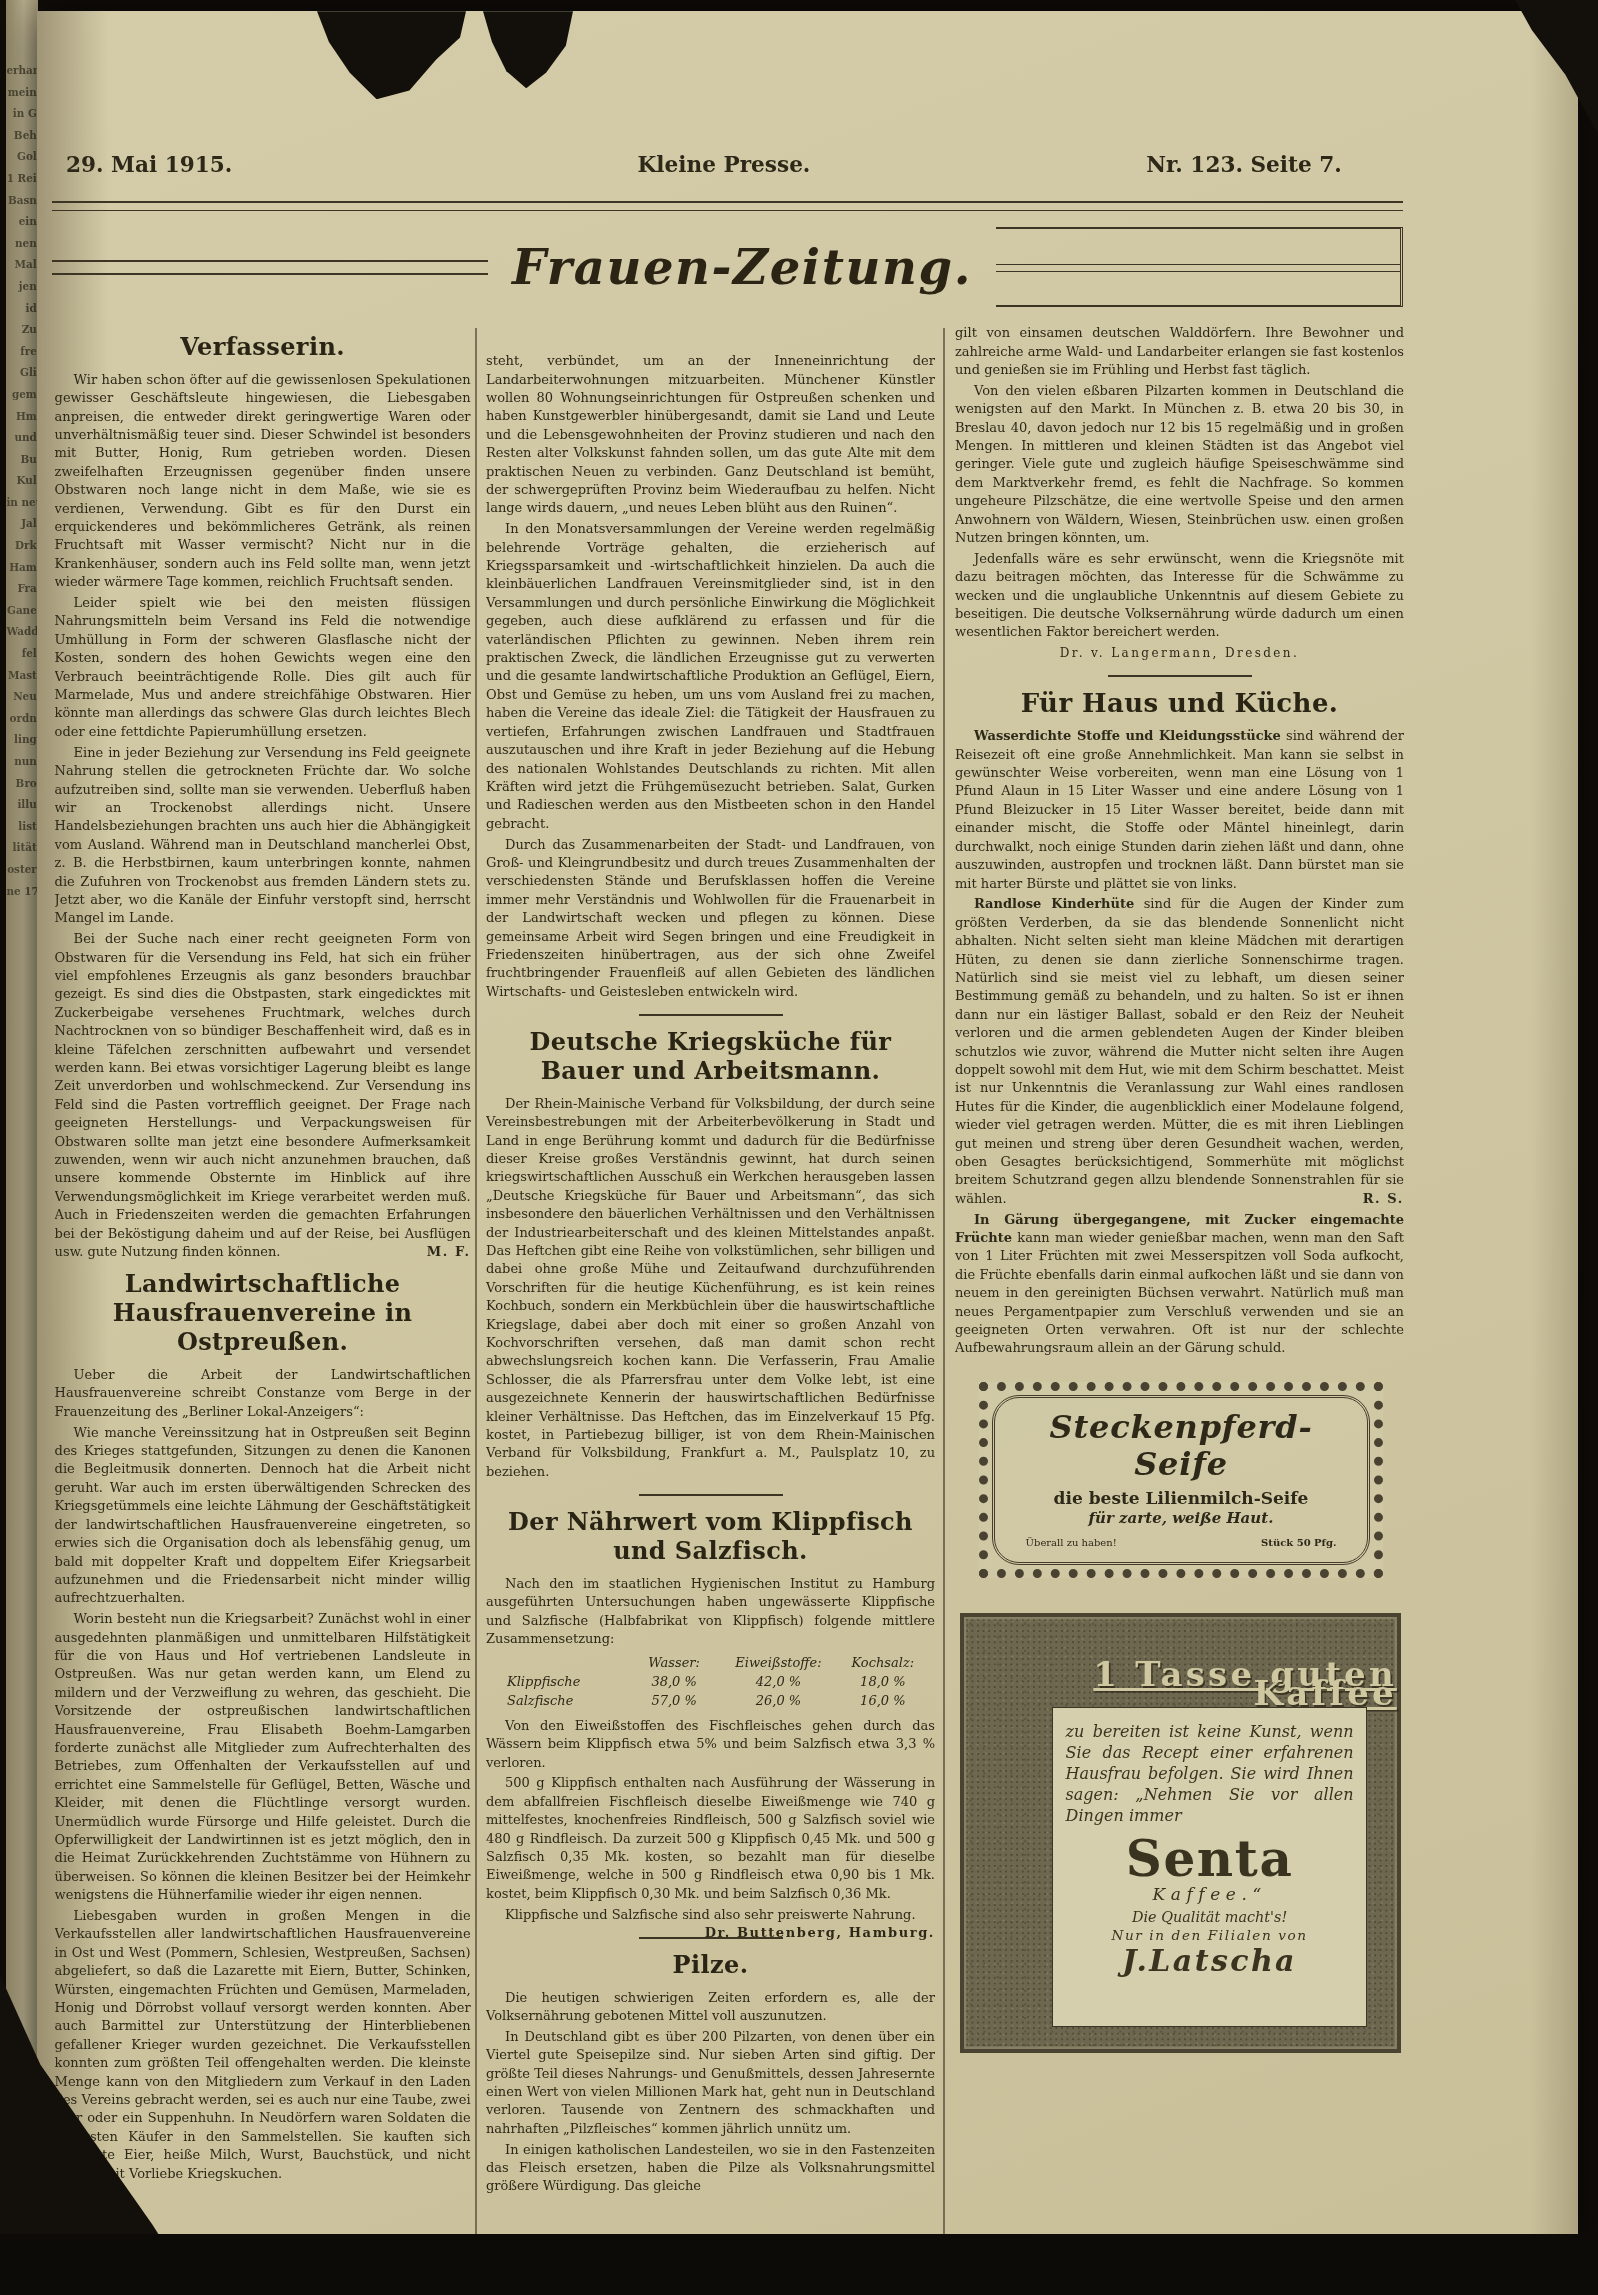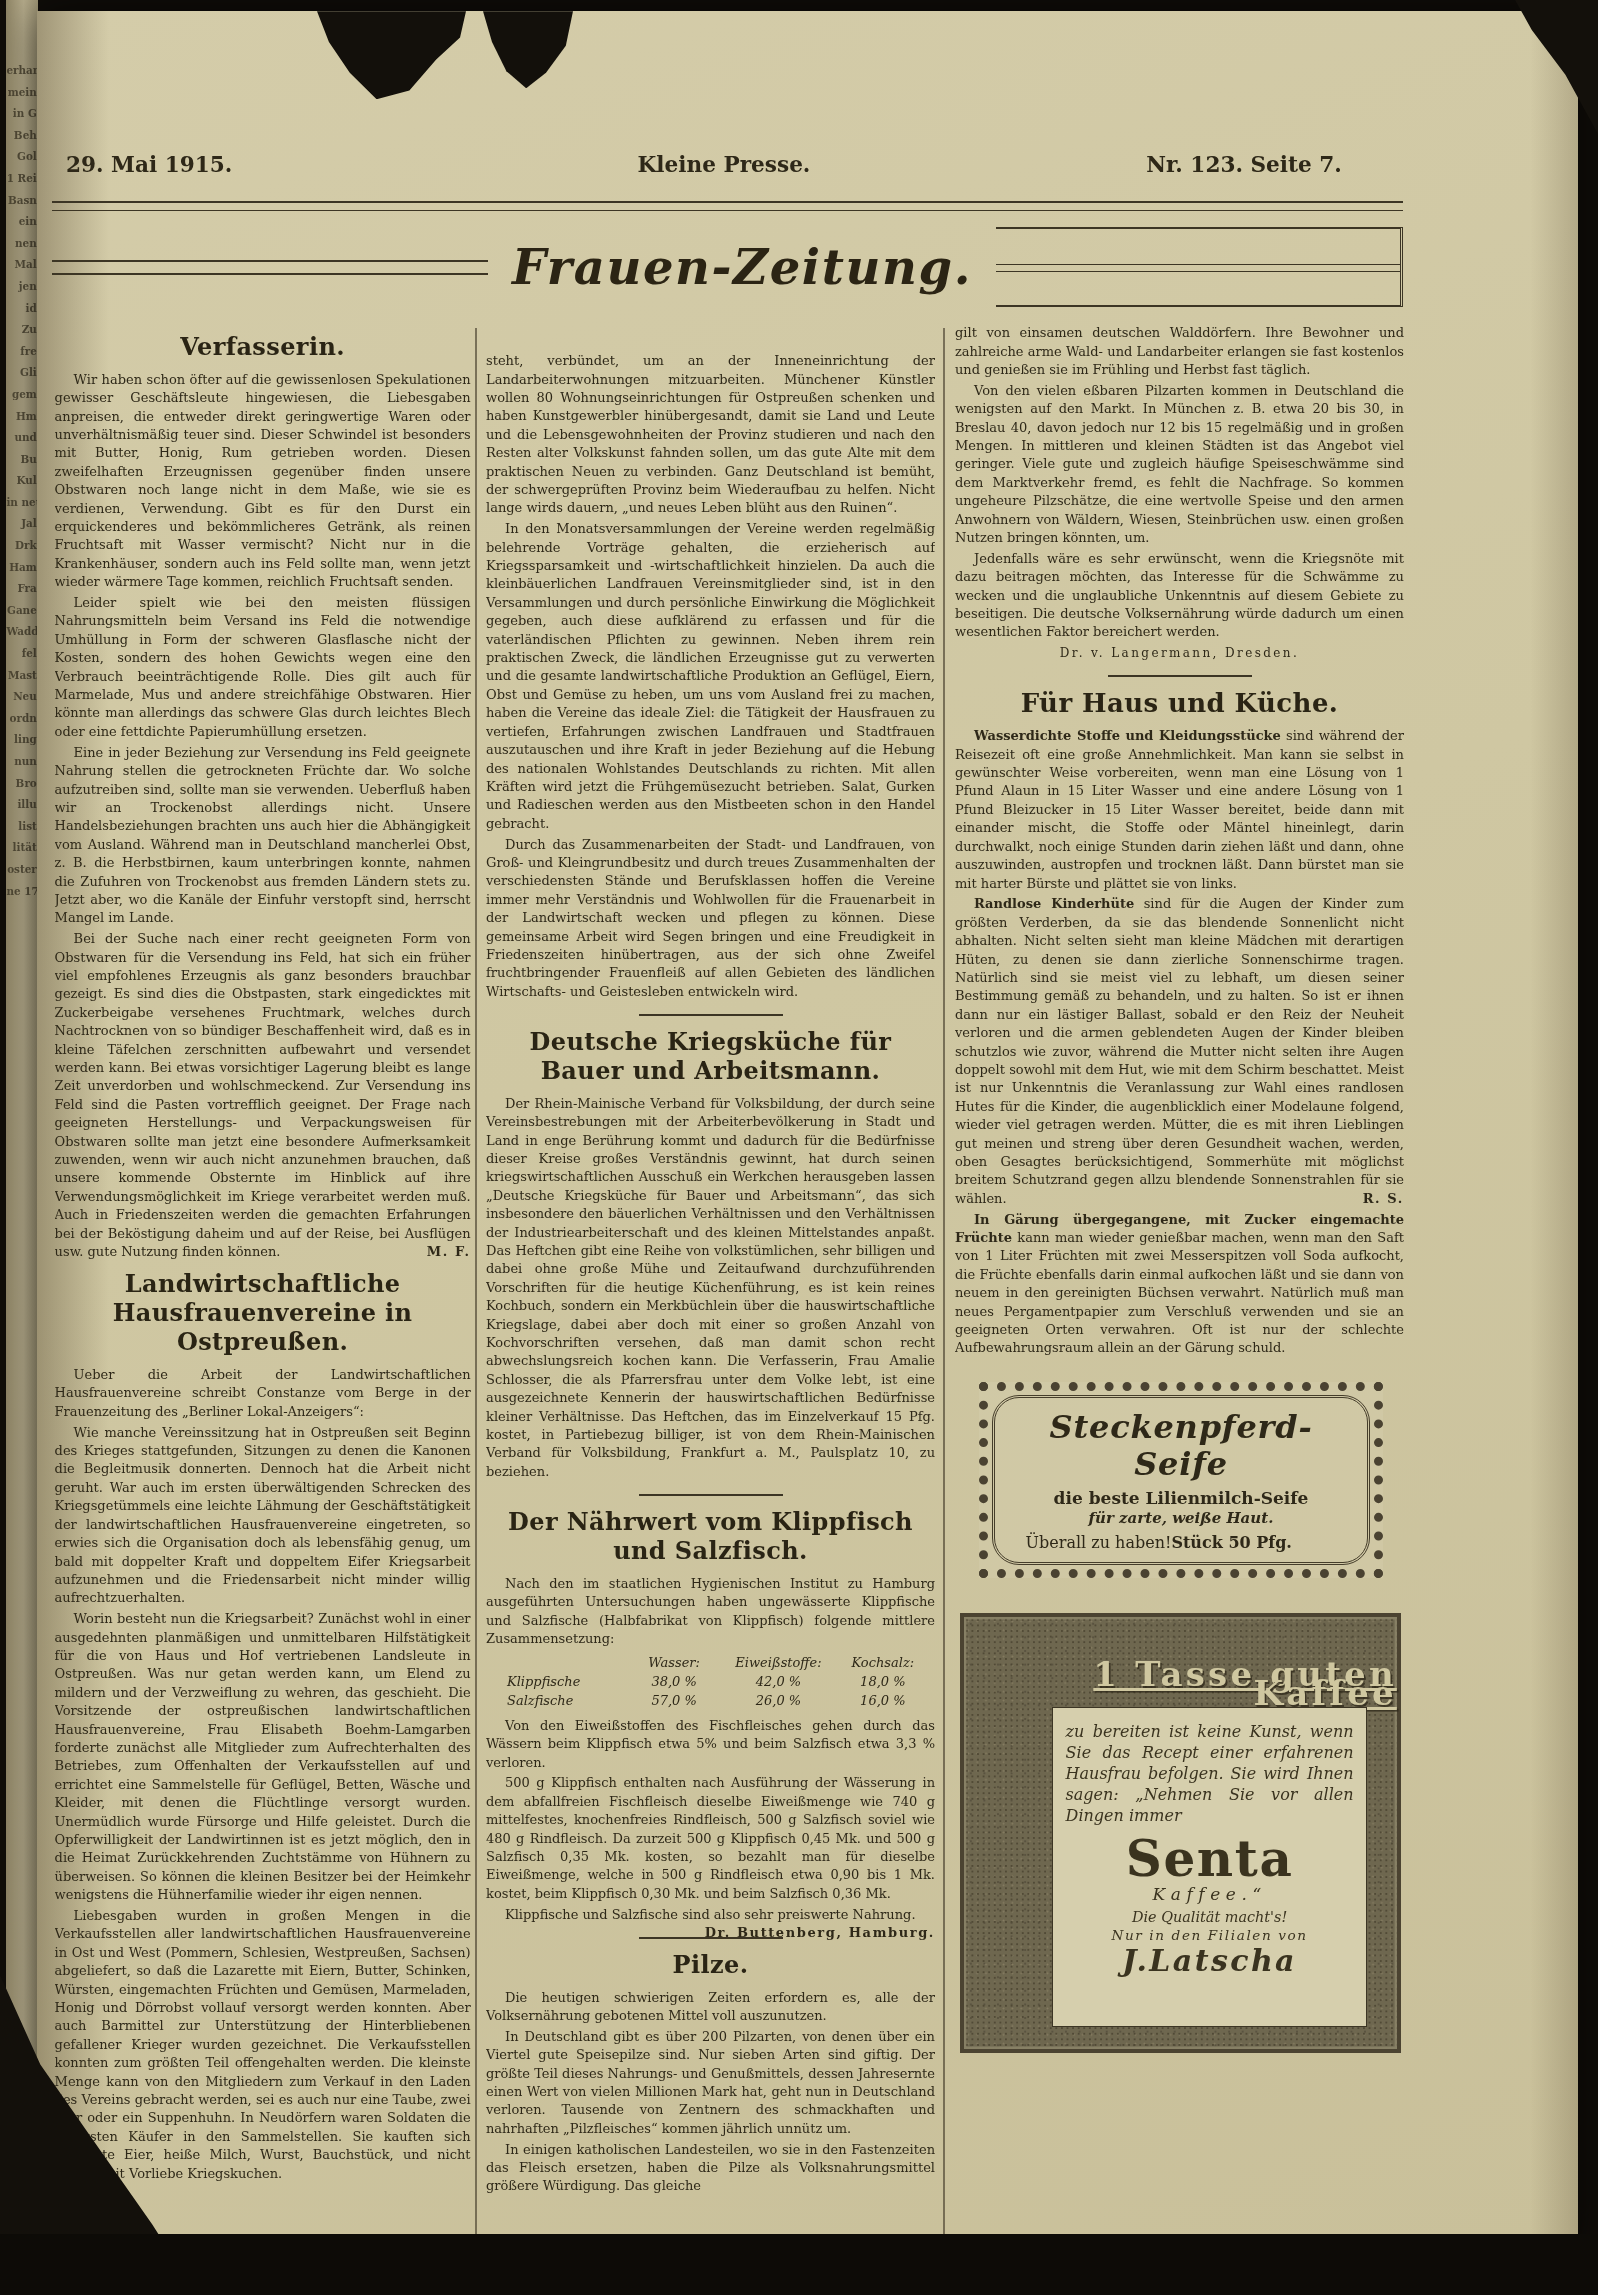--- a/index.html
+++ b/index.html
@@ -79,21 +79,21 @@
   .fish-table{margin:4.8px 0 6.4px;font-size:13px;}
   .ft-row{display:grid;grid-template-columns:136px 1fr 1fr 1fr;line-height:19px;font-style:italic;}
   .ft-row div{text-align:center;}
   .ft-c0{text-align:left !important;padding-left:21px;}
   
   .ad-soap{margin:24px 21px 0 24px;border:9.6px dotted #4a4231;padding:4px;background:rgba(255,255,240,.08);}
   .ad-soap .inner{border:3.2px double #453d2a;border-radius:27px;padding:11.2px 9.6px 9.6px;text-align:center;}
   .ad-soap .t{font-size:32px;font-weight:bold;font-style:italic;letter-spacing:0.8px;line-height:37px;text-indent:0;}
   .ad-soap .l1{font-size:17px;font-weight:bold;margin-top:4.8px;line-height:21px;}
   .ad-soap .l2{font-size:15px;font-weight:bold;line-height:19px;font-style:italic;}
-  .ad-soap .row{display:flex;justify-content:flex-start;padding:6.4px 21px 0;font-size:16px;}
+  .ad-soap .row{display:flex;justify-content:space-between;padding:6.4px 21px 0;font-size:10px;}
   .ad-soap .price{font-weight:bold;}
   
   .ad-coffee{position:relative;margin:35px 3.2px 0 4.8px;height:432px;
     background-color:#6e674f;
     background-image:
       radial-gradient(#514a36 1px,transparent 1.3px),
       radial-gradient(#857c61 0.8px,transparent 1.1px),
       radial-gradient(#5a5340 1.1px,transparent 1.4px);
     background-size:5.6px 5.6px,8.8px 8.8px,13.6px 13.6px;
     border:4px solid #4b4331;box-shadow:inset 0 0 0 2.4px rgba(210,202,168,.25);}

